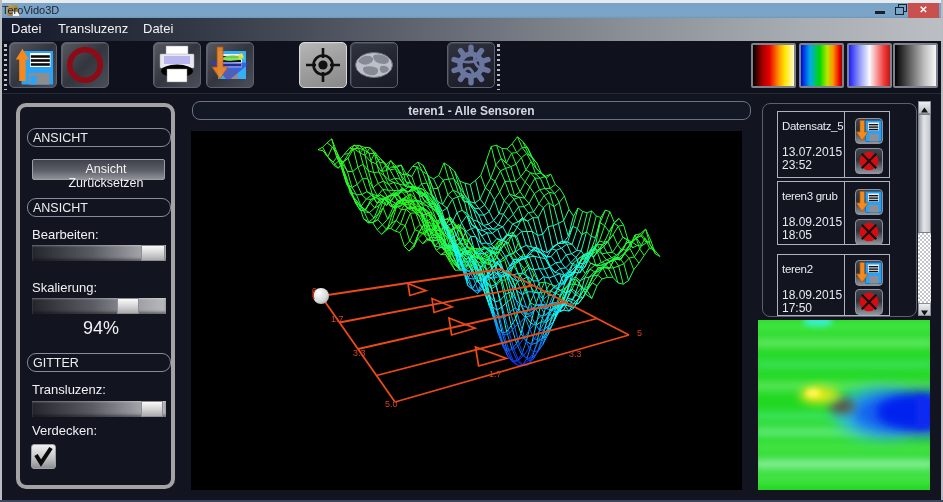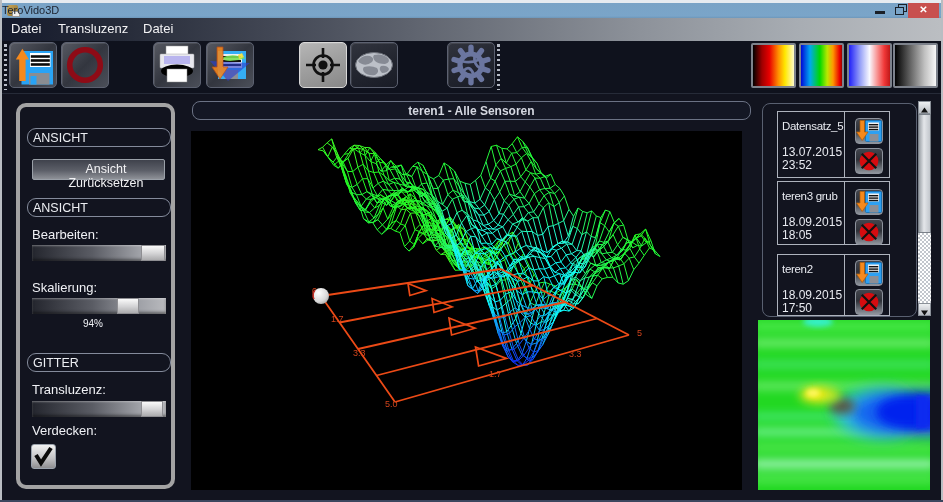--- a/index.html
+++ b/index.html
@@ -169,21 +169,21 @@
 <div id="resetbtn">Ansicht Zurücksetzen</div>
 <div class="gbox" style="top:91px">ANSICHT</div>
 <div class="plabel" style="top:120px">Bearbeiten:</div>
 <div class="slider" style="top:138px">
         <div class="shandle" style="left:109px;width:24px"></div>
       </div>
 <div class="plabel" style="top:173px">Skalierung:</div>
 <div class="slider" style="top:191px">
         <div class="shandle" style="left:85px;width:22px"></div>
       </div>
-<div class="plabel" style="top:211px;left:63px;font-size:10px">94%</div>
+<div class="plabel" style="top:211px;left:63px;font-size:18px">94%</div>
 <div class="gbox" style="top:246px">GITTER</div>
 <div class="plabel" style="top:275px">Transluzenz:</div>
 <div class="slider" style="top:294px">
         <div class="shandle" style="left:109px;width:22px"></div>
       </div>
 <div class="plabel" style="top:316px">Verdecken:</div>
 <div id="checkbox"><svg width="23" height="23" viewBox="0 0 23 23">
           <path d="M4 10 L9 18 L19 3" stroke="#0a0a0a" stroke-width="4" fill="none"></path>
         </svg></div>
 </div>

